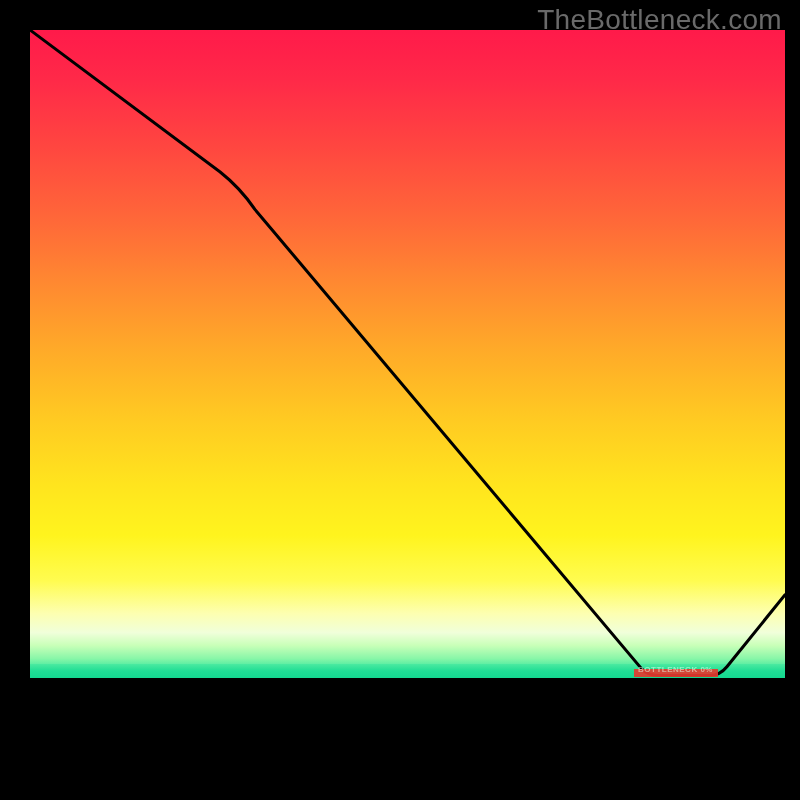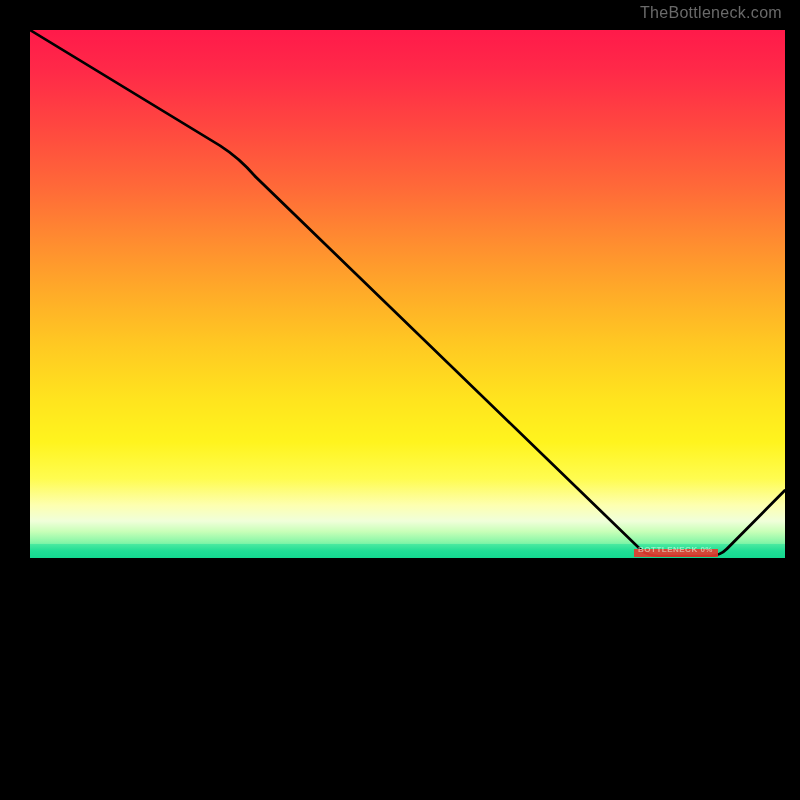--- a/index.html
+++ b/index.html
@@ -8,30 +8,30 @@
     height: 800px;
     background: #000;
     position: relative;
     font-family: Arial, sans-serif;
   }
   .attribution {
     position: absolute;
     top: 4px;
     right: 18px;
     color: #6a6a6a;
-    font-size: 16px;
+    font-size: 28px;
     font-weight: 400;
     letter-spacing: 0.3px;
   }
   .plot-area {
     position: absolute;
     left: 30px;
     top: 30px;
     width: 755px;
-    height: 528px;
+    height: 648px;
     overflow: hidden;
   }
   .gradient-bg {
     position: absolute;
     inset: 0;
     background: linear-gradient(to bottom,
       #ff1a4a 0%,
       #ff2a48 8%,
       #ff4640 18%,
       #ff6a38 30%,

